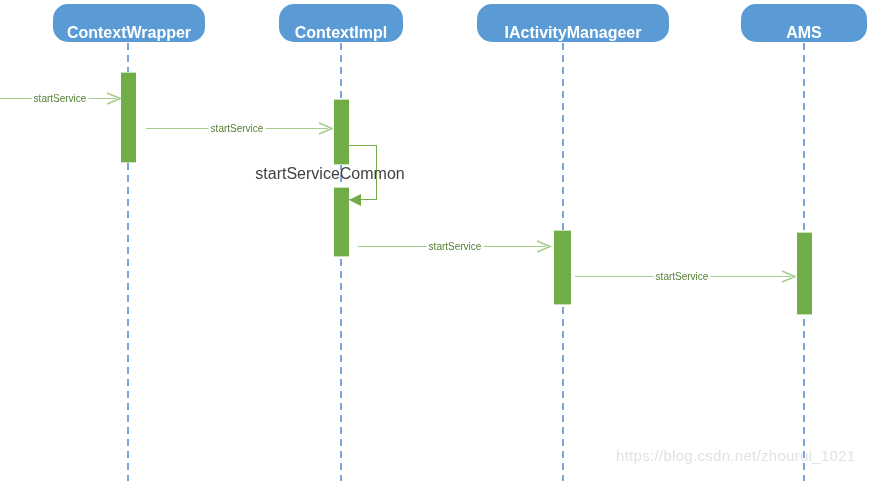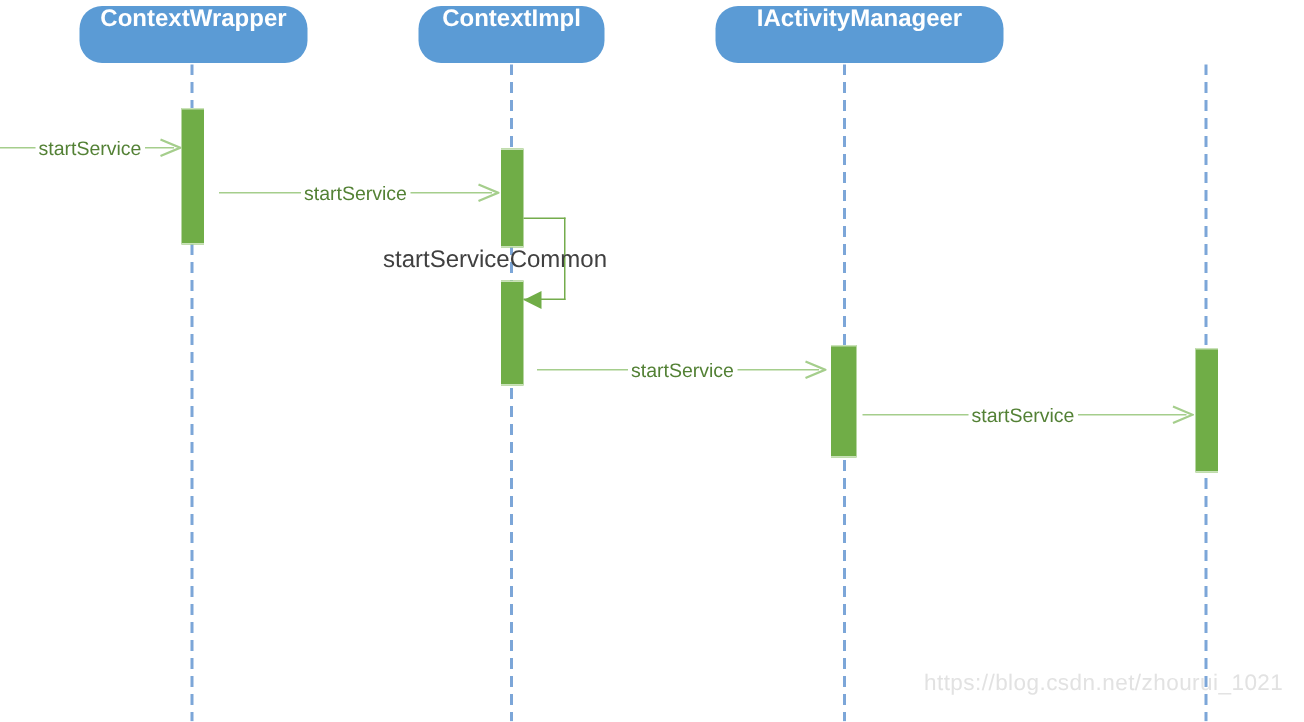--- a/index.html
+++ b/index.html
@@ -8,32 +8,32 @@
     background:#ffffff; font-family:"Liberation Sans", sans-serif;
   }
   
   .lifeline {
     position:absolute; top:43px; height:438px; width:2px;
     background:repeating-linear-gradient(to bottom, #7CA6D8 0 7px, transparent 7px 12px);
   }
   
   .actor {
     position:absolute; top:4px; height:38px; background:#5B9BD5;
-    display:flex; align-items:flex-start; justify-content:center;
+    display:flex; align-items:flex-end; justify-content:center;
     color:#ffffff; font-weight:bold; font-size:16px;border-radius:15px;
   }
   
   .activation { position:absolute; width:15px; background:#70AD47; border-top:1px solid #c9e2b8; border-bottom:1px solid #c9e2b8; }
   
   .msg { position:absolute; height:0; }
   .msg-line { position:absolute; left:0; right:4px; top:-1px; height:1.4px; background:#A5CE8C; }
   .arrow-open { position:absolute; right:-1px; top:-7px; width:15px; height:13px; }
   .msg-label {
     position:absolute; top:-7px; transform:translateX(-50%);
-    background:#ffffff; padding:0 2px; font-size:13px; line-height:13px;
+    background:#ffffff; padding:0 2px; font-size:10px; line-height:13px;
     color:#538135; white-space:nowrap;
   }
   
   .self-loop {
     position:absolute; left:349px; top:145px; width:27px; height:53px;
     border-top:1.4px solid #74AC4C; border-right:1.4px solid #74AC4C; border-bottom:1.4px solid #74AC4C;
   }
   .arrow-filled {
     position:absolute; left:0px; bottom:-7px; width:0; height:0;
     border-top:6px solid transparent; border-bottom:6px solid transparent;
@@ -61,20 +61,23 @@
   <div class="lifeline" style="left:803px"></div>
 
   <div class="actor" style="left:53px;width:152px">
     <span>ContextWrapper</span>
   </div>
   <div class="actor" style="left:279px;width:124px">
     <span>ContextImpl</span>
   </div>
   <div class="actor" style="left:477px;width:192px">
     <span>IActivityManageer</span>
+  </div>
+  <div class="actor" style="left:741px;width:126px">
+    <span>AMS</span>
   </div>
 
   <div class="activation" style="left:121px;top:72px;height:89px"></div>
   <div class="activation" style="left:334px;top:99px;height:64px"></div>
   <div class="activation" style="left:334px;top:187px;height:68px"></div>
   <div class="activation" style="left:554px;top:230px;height:73px;width:17px"></div>
   <div class="activation" style="left:797px;top:232px;height:81px"></div>
 
   <div class="msg" style="left:0;top:99px;width:120px">
     <div class="msg-line"></div>

